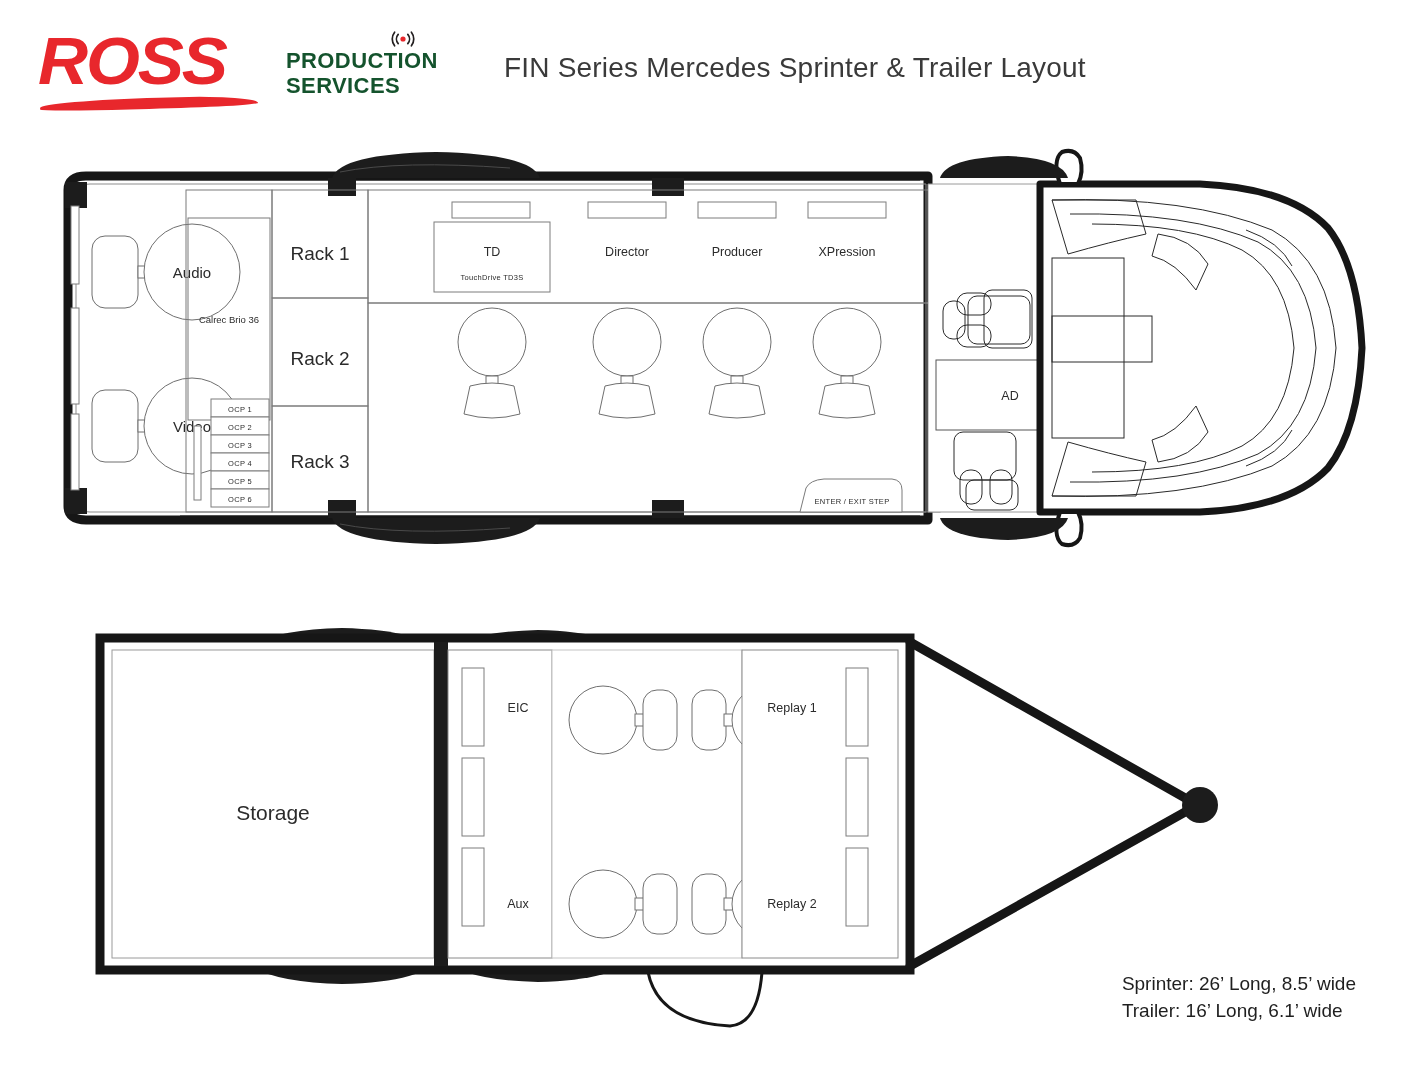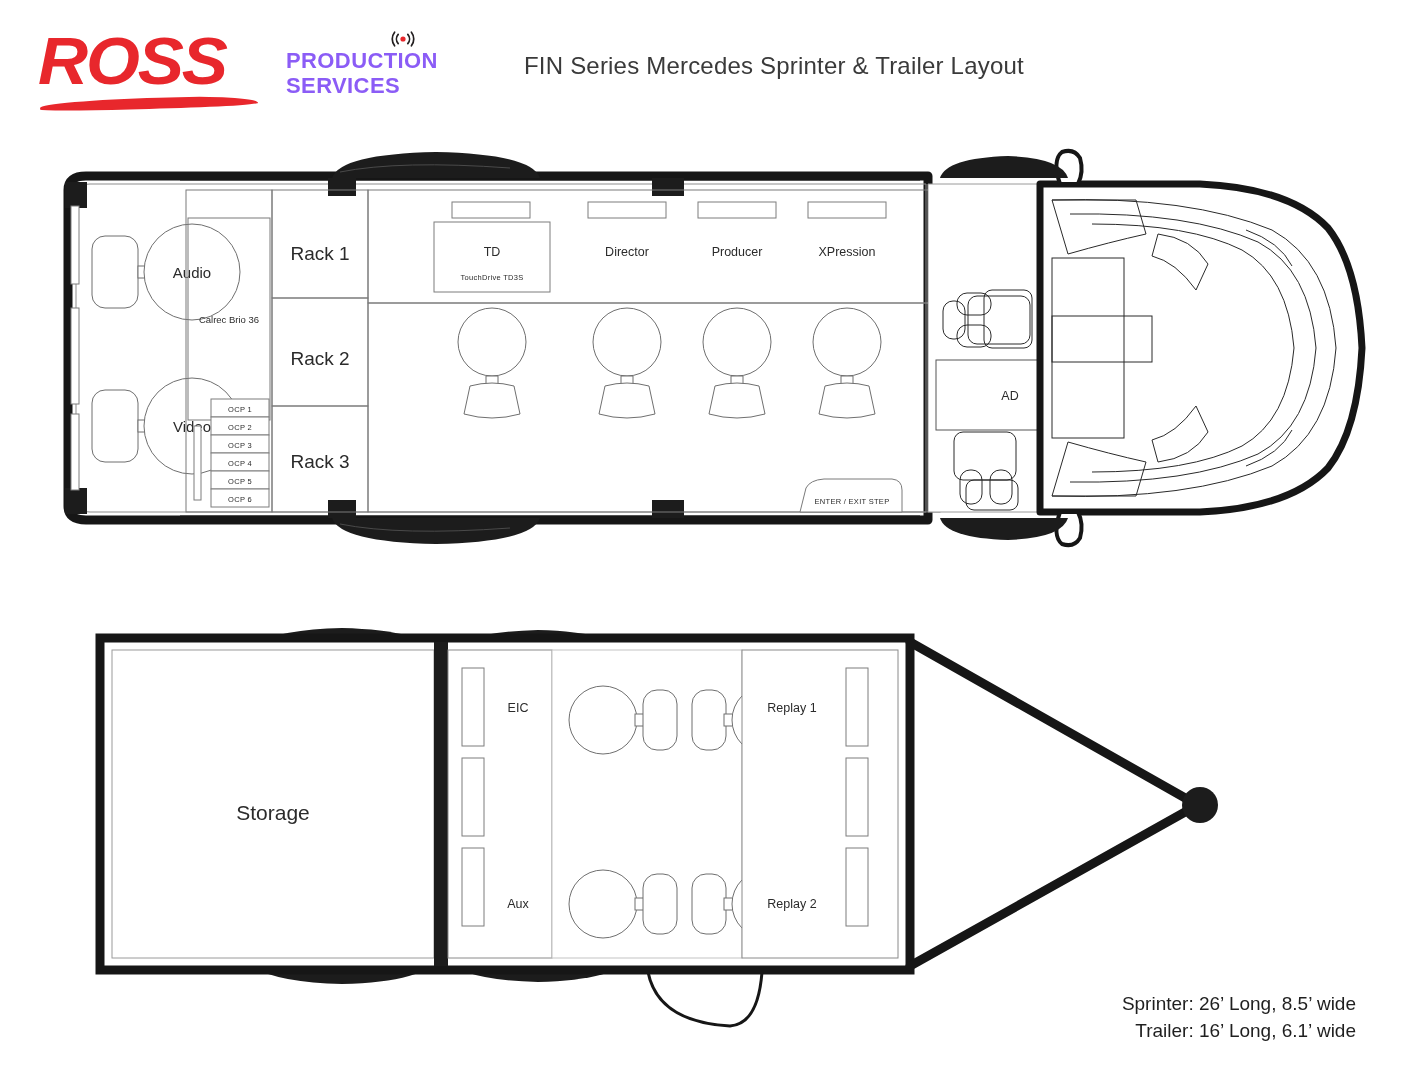--- a/index.html
+++ b/index.html
@@ -19,26 +19,26 @@
     transform:scaleX(1.05);transform-origin:left top;
   }
   #logo-swoosh{
     position:absolute;left:2px;top:76px;width:218px;height:11px;background:#e8272c;
     border-radius:60% 40% 55% 45% / 70% 80% 30% 25%;
     transform:rotate(-1.6deg);
   }
   #logo-words{position:absolute;left:248px;top:26px;}
   .logo-word{
     display:block;font-size:22px;line-height:25px;font-weight:bold;
-    letter-spacing:0.4px;color:#8b5cf6;
+    letter-spacing:0.4px;color:#14532d;
   }
   #logo-bcast{position:absolute;left:352px;top:8px;width:26px;height:16px;}
   #page-title{
     position:absolute;left:504px;top:52px;
-    font-size:24px;color:#3a3a3a;letter-spacing:.2px;white-space:nowrap;margin-left:20px;
+    font-size:28px;color:#3a3a3a;letter-spacing:.2px;white-space:nowrap;
   }
 
   
   .vehicle{position:absolute;}
   svg{display:block;overflow:visible;}
 
   
   .lbl{font-family:"Liberation Sans","DejaVu Sans",sans-serif;fill:#2b2b2b;}
   .lbl-xl{font-size:19px;}
   .lbl-lg{font-size:15px;}
@@ -46,21 +46,21 @@
   .lbl-sm{font-size:9.5px;}
   .lbl-xs{font-size:7.5px;letter-spacing:.3px;}
   .thinline{fill:none;stroke:#7a7a7a;stroke-width:1;}
   .thinbox{fill:#ffffff;stroke:#7d7d7d;stroke-width:1;}
   .chair{fill:#ffffff;stroke:#6f6f6f;stroke-width:1;}
   .blk{fill:#1c1c1c;}
   .carline{fill:none;stroke:#2a2a2a;stroke-width:1;}
 
   
   #dims{
-    position:absolute;right:52px;bottom:44px;text-align:right;
+    position:absolute;right:52px;bottom:64px;text-align:left;
     font-size:19px;line-height:27px;color:#1f1f1f;white-space:nowrap;
   }
 </style>
 </head>
 <body>
 
 <div id="header">
 
   <div id="logo">
     <div id="logo-ross">ROSS</div>

